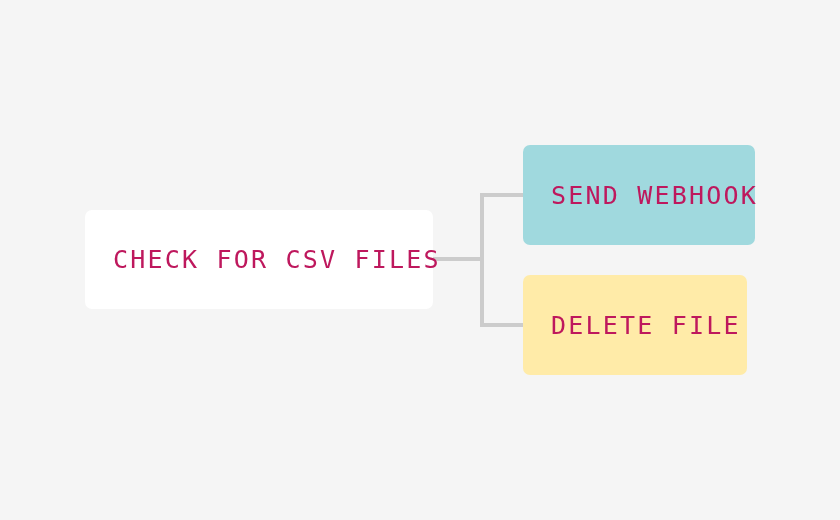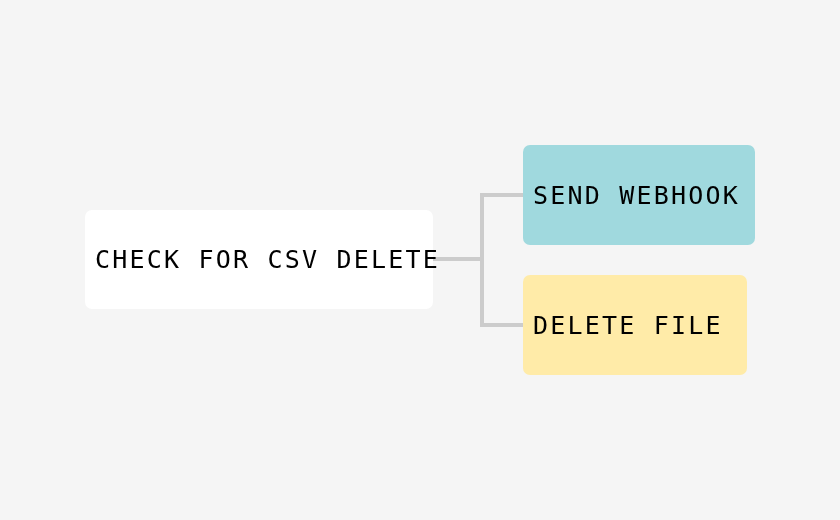--- a/index.html
+++ b/index.html
@@ -9,40 +9,40 @@
       position: relative;
       overflow: hidden;
       font-family: "DejaVu Sans Mono", "Liberation Mono", monospace;
     }
     .node {
       position: absolute;
       border-radius: 7px;
       display: flex;
       align-items: center;
       box-sizing: border-box;
-      padding-left: 10px;
-      color: #000000;
+      padding-left: 28px;
+      color: #be185d;
       font-size: 25px;
       letter-spacing: 2.2px;
       white-space: nowrap;
     }
     #node-check { left: 85px; top: 210px; width: 348px; height: 99px; }
     #node-webhook { left: 523px; top: 145px; width: 232px; height: 100px; }
     #node-delete { left: 523px; top: 275px; width: 224px; height: 100px; }
     .line { position: absolute; background: #cccccc; }
   </style>
 </head>
 <body style="background: rgb(245, 245, 245);">
 
 <div class="line" style="left: 433px; top: 257px; width: 50px; height: 4px; background: rgb(204, 204, 204);"></div>
 <div class="line" style="left: 480px; top: 193px; width: 4px; height: 134px; background: rgb(204, 204, 204);"></div>
 <div class="line" style="left: 480px; top: 193px; width: 43px; height: 4px; background: rgb(204, 204, 204);"></div>
 <div class="line" style="left: 480px; top: 323px; width: 43px; height: 4px; background: rgb(204, 204, 204);"></div>
 
 <div class="node" id="node-check" style="background: rgb(255, 255, 255);">
-  <span>CHECK FOR CSV DELETE</span>
+  <span>CHECK FOR CSV FILES</span>
 </div>
 <div class="node" id="node-webhook" style="background: rgb(160, 217, 222);">
   <span>SEND WEBHOOK</span>
 </div>
 <div class="node" id="node-delete" style="background: rgb(255, 235, 168);">
   <span>DELETE FILE</span>
 </div>
 
 </body></html>

